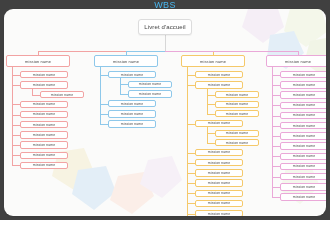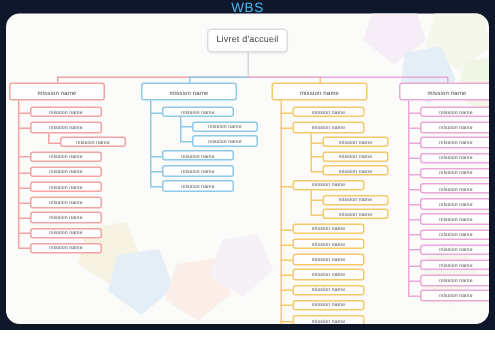--- a/index.html
+++ b/index.html
@@ -2,21 +2,21 @@
 <html><head>
 <meta charset="utf-8">
 <style>
   html,body{margin:0;padding:0;}
   body{
     width:330px;height:220px;overflow:hidden;
     background:#ffffff;
     font-family:"Liberation Sans","DejaVu Sans",sans-serif;
   }
   #root-canvas{
-    position:relative;width:330px;height:220px;overflow:hidden;background:#0f172a;
+    position:relative;width:330px;height:220px;overflow:hidden;background:#404040;
   }
   
   .board{
     position:absolute;left:4px;top:9px;width:322px;height:207px;
     background:#fbfbfa;border-radius:9px;overflow:hidden;
     box-shadow:0 1px 2px rgba(0,0,0,.10);
   }
   .deco{position:absolute;pointer-events:none;}
   .title{
     position:absolute;left:0;top:0;width:330px;text-align:center;

